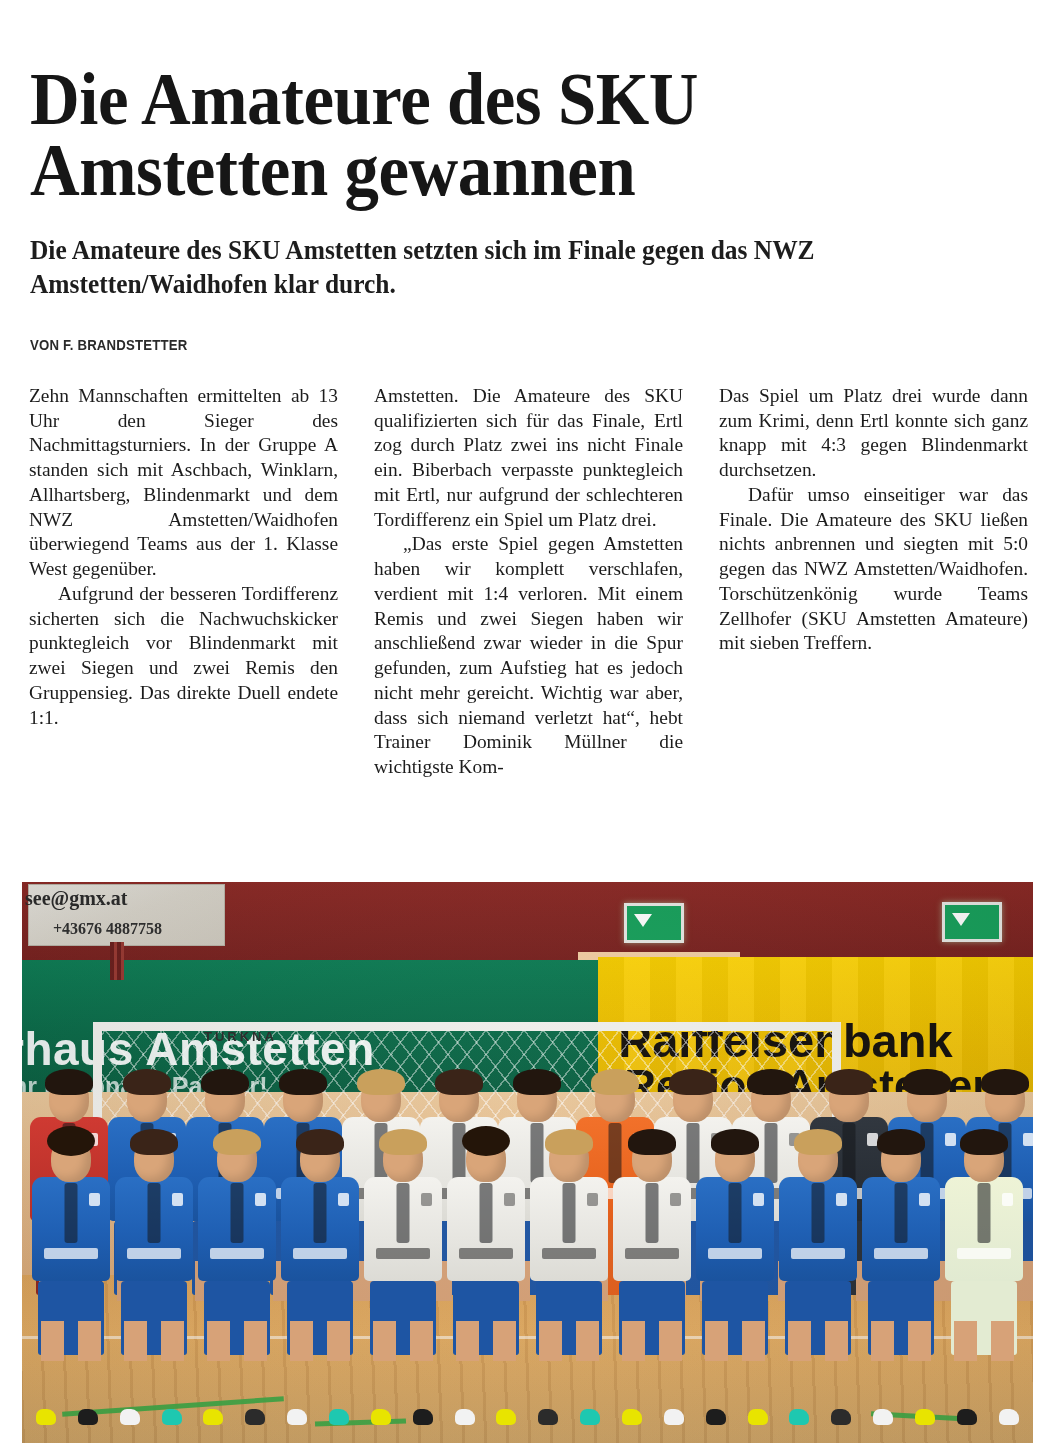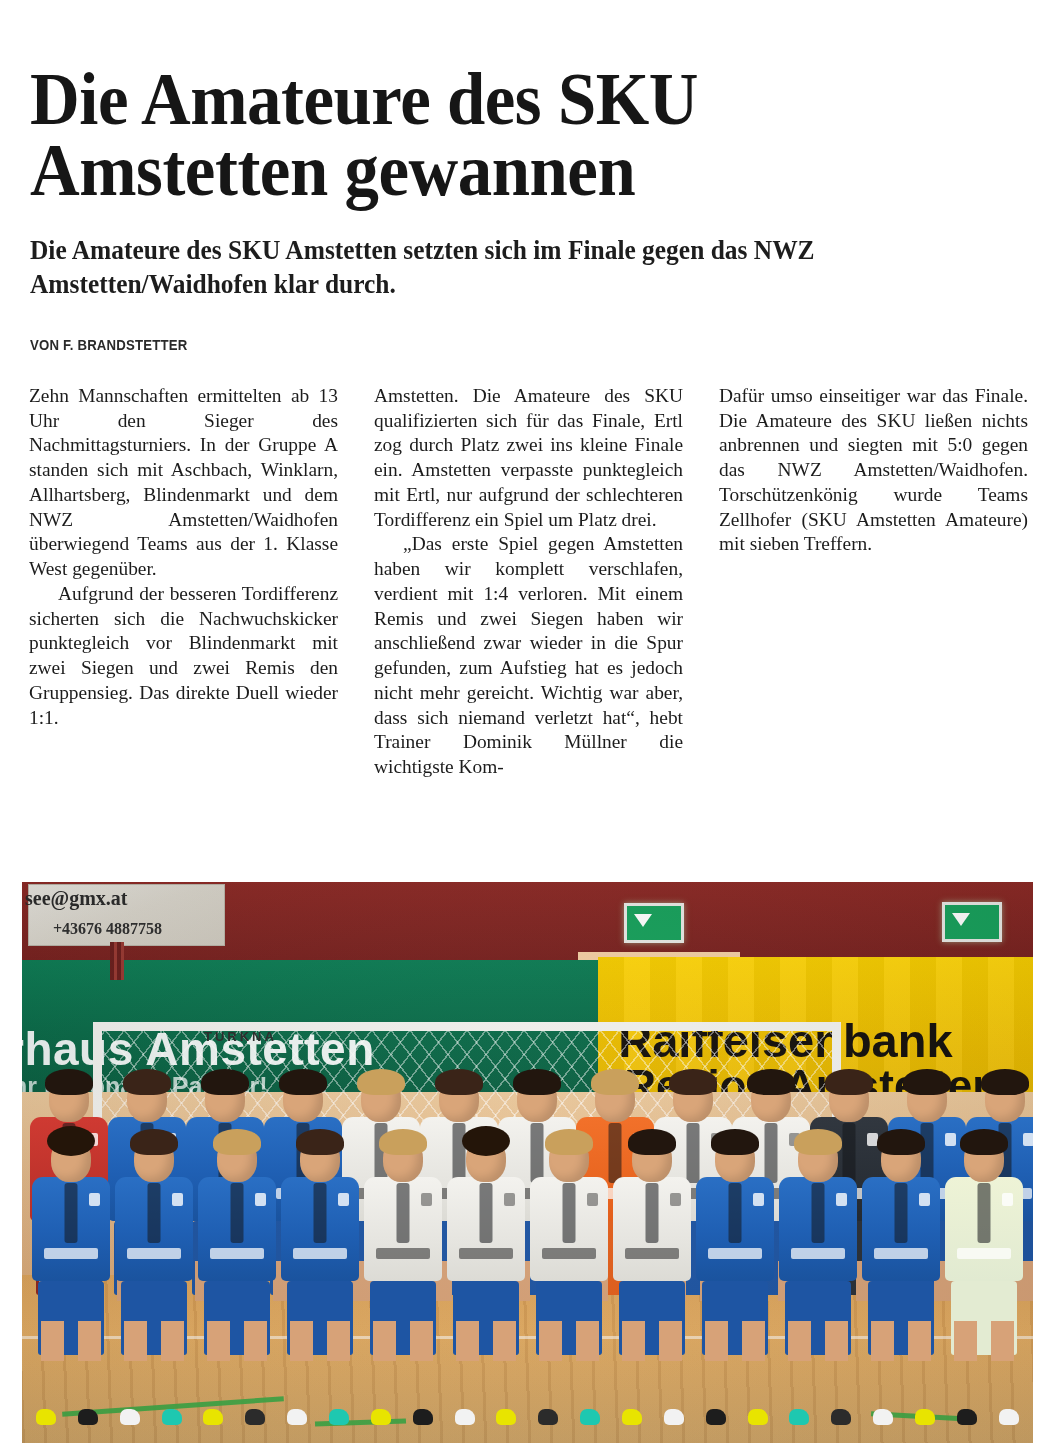--- a/index.html
+++ b/index.html
@@ -397,27 +397,28 @@
 
   <h1 class="headline">Die Amateure des SKU Amstetten gewannen</h1>
 
   <div class="deck">Die Amateure des SKU Amstetten setzten sich im Finale gegen das NWZ Amstetten/Waidhofen klar durch.</div>
 
   <div class="byline">VON F. BRANDSTETTER</div>
 
   <div class="body-columns">
     <div class="col">
       <p>Zehn Mannschaften ermittelten ab 13 Uhr den Sieger des Nachmittagsturniers. In der Gruppe A standen sich mit Aschbach, Winklarn, Allhartsberg, Blindenmarkt und dem NWZ Amstetten/Waidhofen überwiegend Teams aus der 1. Klasse West gegenüber.</p>
-      <p>Aufgrund der besseren Tordifferenz sicherten sich die Nachwuchskicker punktegleich vor Blindenmarkt mit zwei Siegen und zwei Remis den Gruppensieg. Das direkte Duell wieder 1:1.</p>
+      <p>Aufgrund der besseren Tordifferenz sicherten sich die Nachwuchskicker punktegleich vor Blindenmarkt mit zwei Siegen und zwei Remis den Gruppensieg. Das direkte Duell endete 1:1.</p>
     </div>
     <div class="col">
-      <p>Amstetten. Die Amateure des SKU qualifizierten sich für das Finale, Ertl zog durch Platz zwei ins kleine Finale ein. Amstetten verpasste punktegleich mit Ertl, nur aufgrund der schlechteren Tordifferenz ein Spiel um Platz drei.</p>
+      <p>Amstetten. Die Amateure des SKU qualifizierten sich für das Finale, Ertl zog durch Platz zwei ins nicht Finale ein. Biberbach verpasste punktegleich mit Ertl, nur aufgrund der schlechteren Tordifferenz ein Spiel um Platz drei.</p>
       <p>„Das erste Spiel gegen Amstetten haben wir komplett verschlafen, verdient mit 1:4 verloren. Mit einem Remis und zwei Siegen haben wir anschließend zwar wieder in die Spur gefunden, zum Aufstieg hat es jedoch nicht mehr gereicht. Wichtig war aber, dass sich niemand verletzt hat“, hebt Trainer Dominik Müllner die wichtigste Kom-</p>
     </div>
     <div class="col">
+      <p>Das Spiel um Platz drei wurde dann zum Krimi, denn Ertl konnte sich ganz knapp mit 4:3 gegen Blindenmarkt durchsetzen.</p>
       <p>Dafür umso einseitiger war das Finale. Die Amateure des SKU ließen nichts anbrennen und siegten mit 5:0 gegen das NWZ Amstetten/Waidhofen. Torschützenkönig wurde Teams Zellhofer (SKU Amstetten Amateure) mit sieben Treffern.</p>
     </div>
   </div>
 
   <div class="photo">
     <div class="photo-inner">
 
       <div class="wall-red"></div>
       <div class="wall-peach"></div>
 

